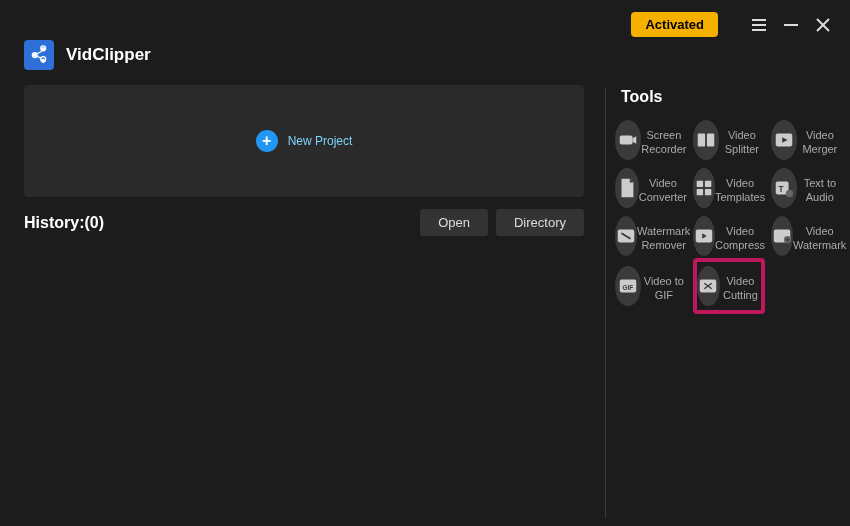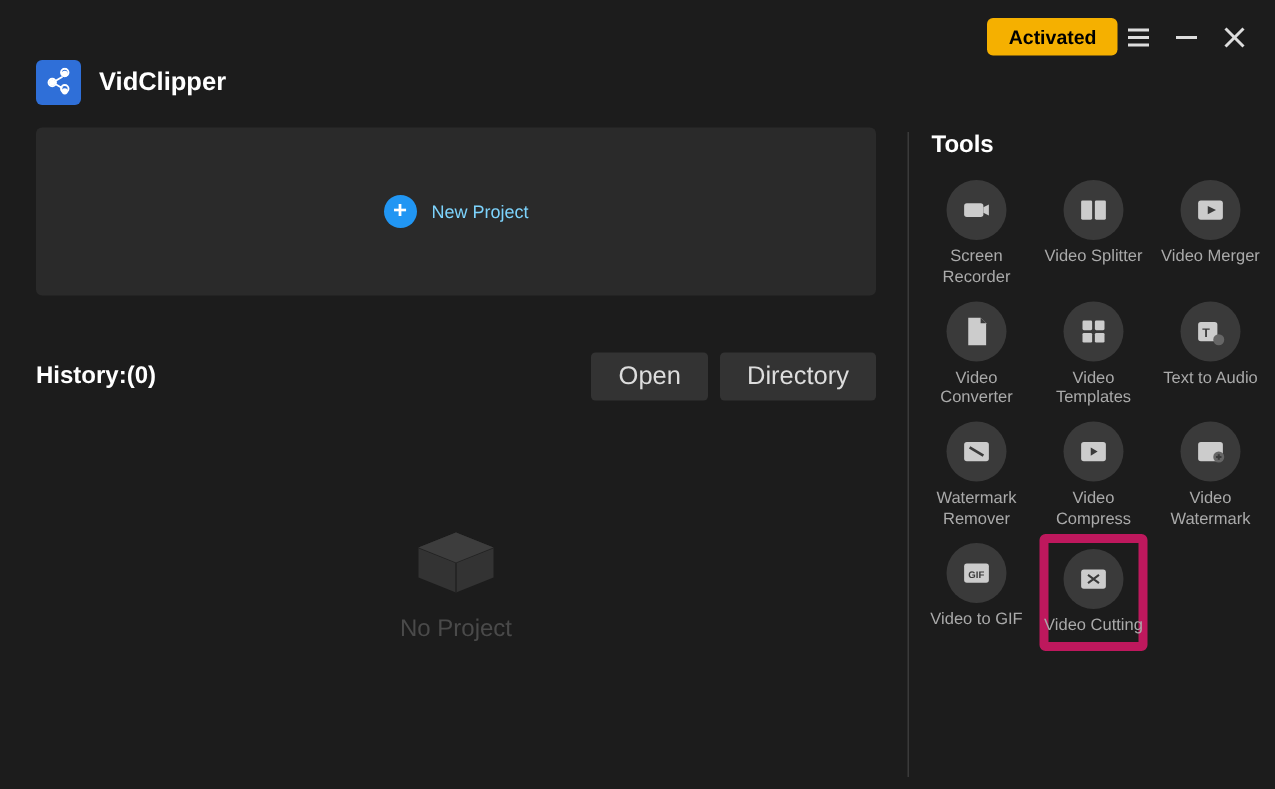--- a/index.html
+++ b/index.html
@@ -13,21 +13,21 @@
     position: relative;
   }
 
   
   .topbar {
     position: absolute;
     top: 12px;
     right: 18px;
     display: flex;
     align-items: center;
-    gap: 5px;
+    gap: 32px;
   }
   .activated-badge {
     background: #f5b000;
     color: #000;
     font-weight: 600;
     font-size: 13px;
     padding: 5px 14px;
     border-radius: 4px;
   }
   .win-controls { display: flex; align-items: center; gap: 14px; }
@@ -52,28 +52,28 @@
     cursor:pointer;
   }
   .plus-circle {
     width:22px; height:22px; background:#2196f3; border-radius:50%;
     display:flex; align-items:center; justify-content:center; color:#fff;
     font-size:16px; font-weight:bold; line-height:1;
   }
   .new-proj-label { font-size:12px; color:#7dd3fc;text-align:center; }
 
   .history-row {
-    margin-top: 38px;
+    margin-top: 12px;
     display:flex; align-items:center; justify-content:space-between;
     width:560px;
   }
   .history-label { font-size:16px; font-weight:600; color:#fff; }
   .hist-btns { display:flex; gap:8px; }
   .hist-btn {
-    background:#333; color:#ddd; font-size:17px;
+    background:#333; color:#ddd; font-size:13px;
     padding:6px 18px; border-radius:3px; cursor:pointer;
   }
 
   .empty-state {
     margin-top: 70px;
     width:560px;
     display:flex; flex-direction:column; align-items:center;
     color:#4a4a4a;
   }
   .empty-state .box { width:70px; height:60px; margin-bottom:14px; position:relative; }
@@ -87,34 +87,34 @@
   .tools { position:absolute; top:88px; left:615px; width:228px; }
   .tools-title { font-size:16px; font-weight:700; color:#fff; margin-left:6px; }
   .tool-grid {
     margin-top:14px;
     display:grid;
     grid-template-columns: repeat(3, 72px);
     column-gap: 6px;
     row-gap: 8px;
   }
   .tool {
-    display:flex; flex-direction:column; align-items:center;
+    display:flex; flex-direction:row; align-items:center;
     cursor:pointer;
   }
   .tool-icon {
     width:40px; height:40px; background:#3a3a3a; border-radius:50%;
     display:flex; align-items:center; justify-content:center; color:#ccc;
   }
   .tool-icon svg { width:22px; height:22px; }
   .tool-label {
     font-size:11px; color:#aaa; text-align:center; line-height:1.25;
     margin-top:5px; width:72px;
   }
   .tool-highlight {
-    border: 6px solid #be185d; border-radius:4px; padding:4px 0 4px 0;
+    border: 4px solid #be185d; border-radius:4px; padding:4px 0 4px 0;
     margin: -6px 0 -6px 0;
   }
 </style>
 </head>
 <body>
 
 <div class="topbar">
   <div class="activated-badge">Activated</div>
   <div class="win-controls">
     <div class="win-btn">
@@ -157,30 +157,20 @@
   </div>
 
   <div class="history-row">
     <div class="history-label">History:(0)</div>
     <div class="hist-btns">
       <div class="hist-btn">Open</div>
       <div class="hist-btn">Directory</div>
     </div>
   </div>
 
-  <div class="empty-state">
-    <div class="box">
-      <svg viewBox="0 0 70 60">
-          <path d="M10 28 L35 18 L60 28 L60 48 L35 58 L10 48 Z" fill="#333"></path>
-          <path d="M10 28 L35 38 L60 28 M35 38 L35 58" stroke="#222" stroke-width="1" fill="none"></path>
-          <path d="M10 28 L35 18 L60 28 L35 38 Z" fill="#3d3d3d"></path>
-        </svg>
-    </div>
-    <div class="empty-label">No Project</div>
-  </div>
 </div>
 
 <div class="divider"></div>
 
 <div class="tools">
   <div class="tools-title">Tools</div>
   <div class="tool-grid">
 
     <div class="tool">
       <div class="tool-icon">

